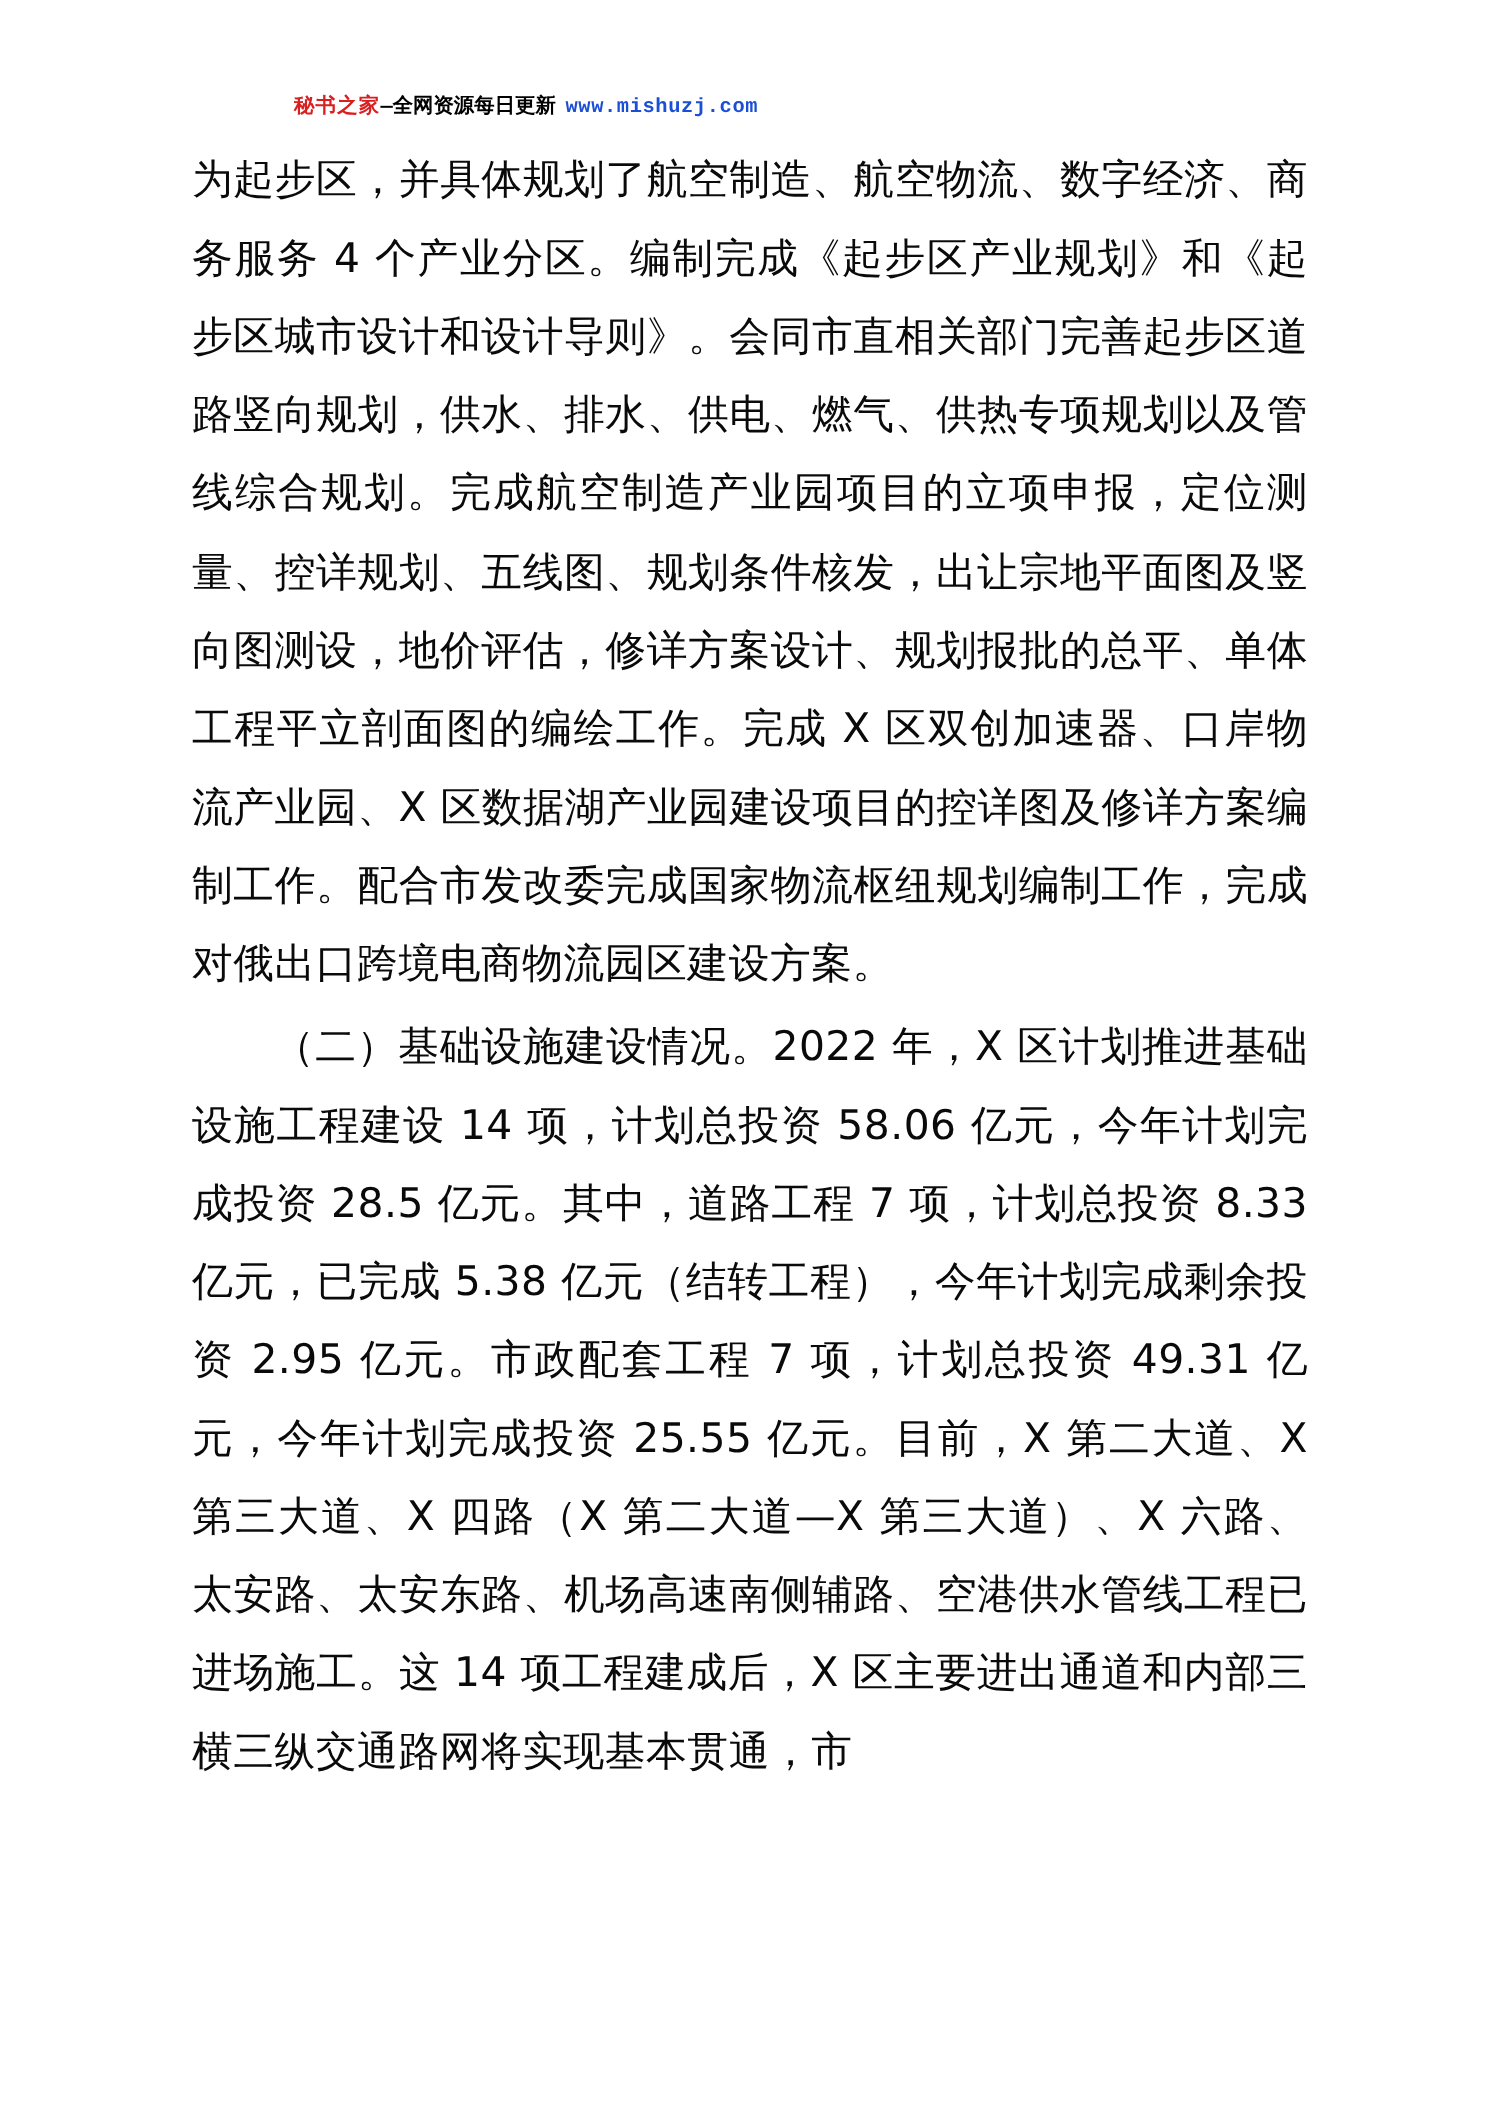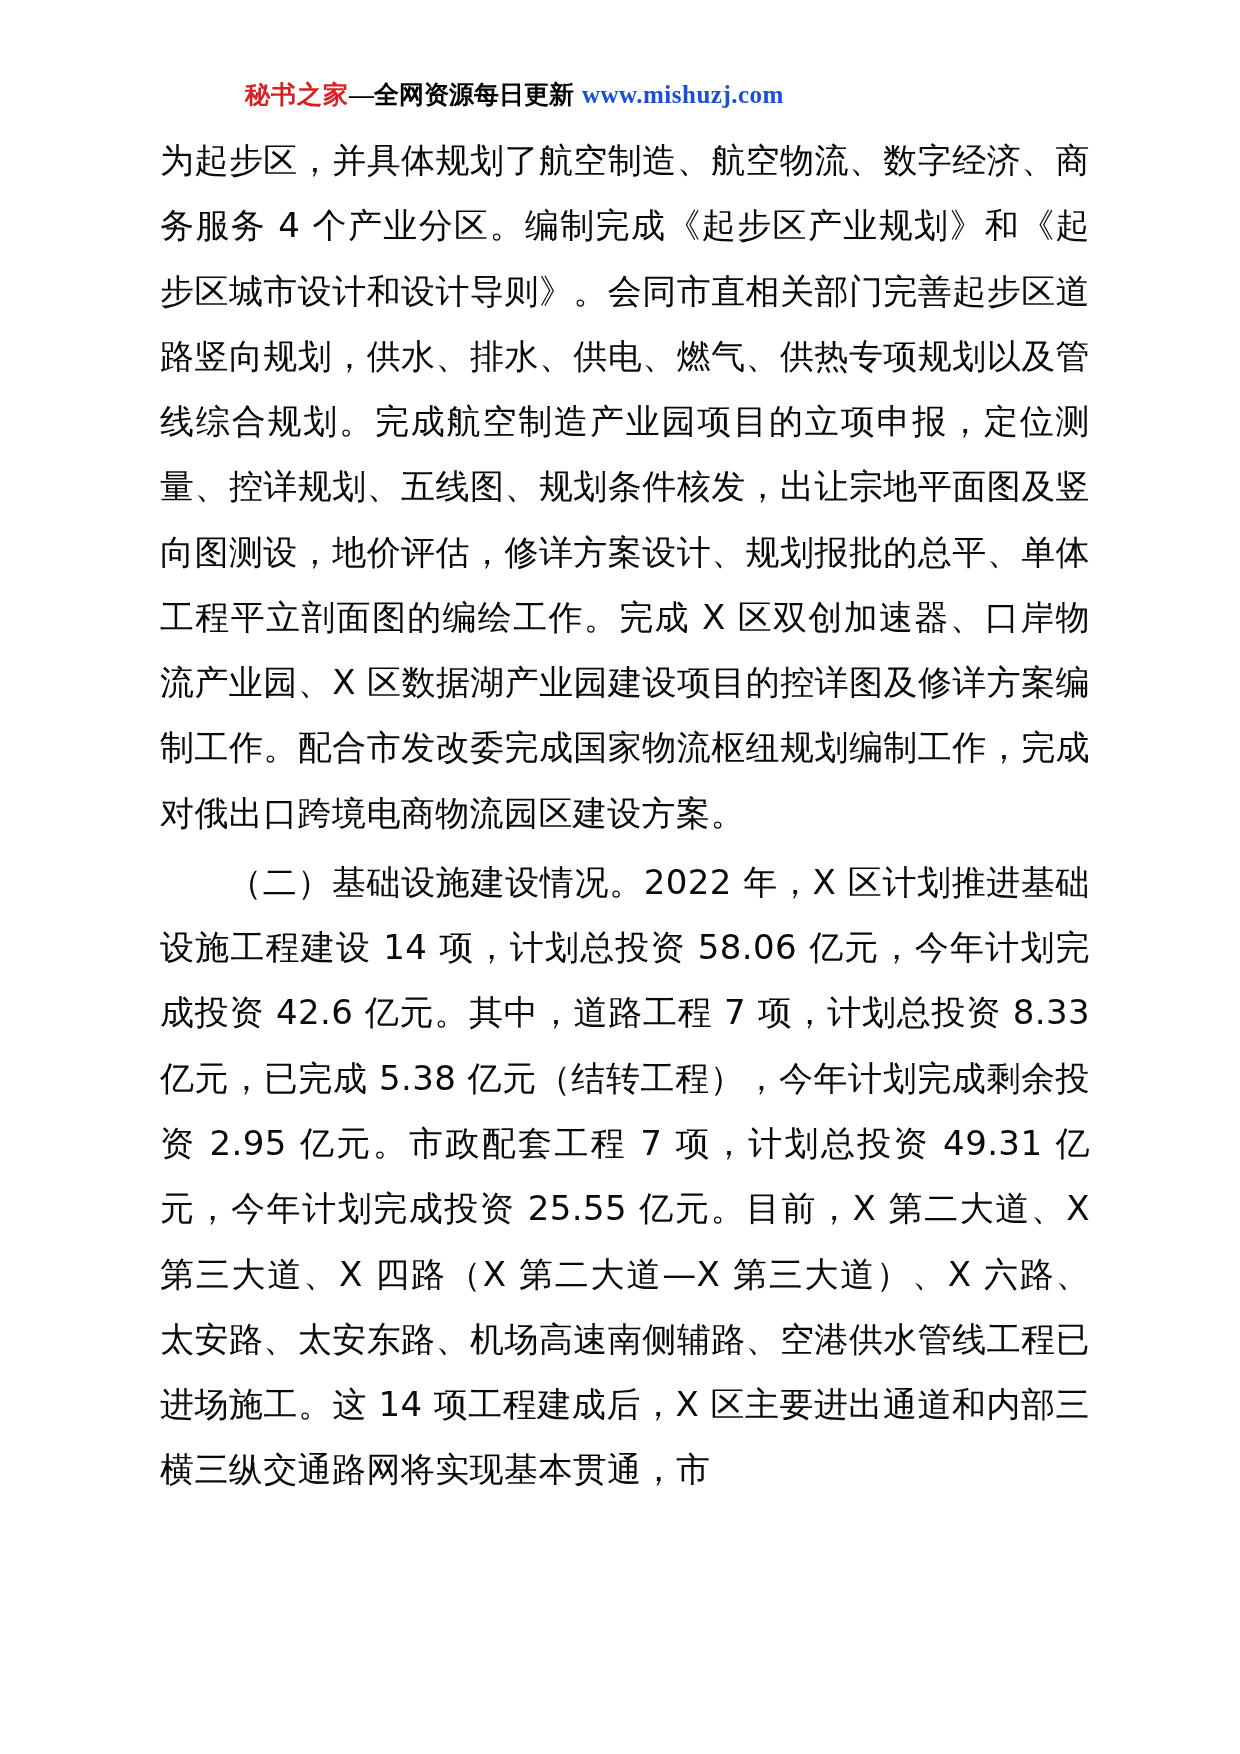--- a/index.html
+++ b/index.html
@@ -17,24 +17,24 @@
   }
   .page {
     width: 1240px;
     height: 1754px;
     box-sizing: border-box;
     padding: 80px 150px 0 160px;
     position: relative;
   }
   .watermark {
     margin: 0 0 18px 85px;
-    font-size: 25px;
+    font-size: 17px;
     line-height: 1.2;
     white-space: nowrap;
-    font-family: Liberation Serif, serif;
+    font-family: Liberation Mono, monospace;
   }
   .wm-brand {
     color: #d91f1f;
     font-weight: 700;
     letter-spacing: 1px;
   }
   .wm-dash {
     color: #000000;
     font-weight: 700;
   }
@@ -73,15 +73,15 @@
 <div class="page">
 
   <div class="watermark">
     <span class="wm-brand">秘书之家</span><span class="wm-dash">—</span><span class="wm-text">全网资源每日更新</span><span class="wm-url">www.mishuzj.com</span>
   </div>
 
   <p class="body-text para-cont">为起步区，并具体规划了航空制造、航空物流、数字经济、商务服务 4 个产业分区。编制完成《起步区产业规划》和《起步区城市设计和设计导则》。会同市直相关部门完善起步区道路竖向规划，供水、排水、供电、燃气、供热专项规划以及管线综合规划。完成航空制造产业园项目的立项申报，定位测量、控详规划、五线图、规划条件核发，出让宗地平面图及竖向图测设，地价评估，修详方案设计、规划报批的总平、单体工程平立剖面图的编绘工作。完成 X 区双创加速器、口岸物流产业园、X 区数据湖产业园建设项目的控详图及修详方案编制工作。配合市发改委完成国家物流枢纽规划编制工作，完成对俄出口跨境电商物流园区建设方案。</p>
 
   <div class="gap"></div>
 
-  <p class="body-text para-indent">（二）基础设施建设情况。2022 年，X 区计划推进基础设施工程建设 14 项，计划总投资 58.06 亿元，今年计划完成投资 42.6 亿元。其中，道路工程 7 项，计划总投资 8.33 亿元，已完成 5.38 亿元（结转工程），今年计划完成剩余投资 2.95 亿元。市政配套工程 7 项，计划总投资 49.31 亿元，今年计划完成投资 25.55 亿元。目前，X 第二大道、X 第三大道、X 四路（X 第二大道—X 第三大道）、X 六路、太安路、太安东路、机场高速南侧辅路、空港供水管线工程已进场施工。这 14 项工程建成后，X 区主要进出通道和内部三横三纵交通路网将实现基本贯通，市</p>
+  <p class="body-text para-indent">（二）基础设施建设情况。2022 年，X 区计划推进基础设施工程建设 14 项，计划总投资 58.06 亿元，今年计划完成投资 28.5 亿元。其中，道路工程 7 项，计划总投资 8.33 亿元，已完成 5.38 亿元（结转工程），今年计划完成剩余投资 2.95 亿元。市政配套工程 7 项，计划总投资 49.31 亿元，今年计划完成投资 25.55 亿元。目前，X 第二大道、X 第三大道、X 四路（X 第二大道—X 第三大道）、X 六路、太安路、太安东路、机场高速南侧辅路、空港供水管线工程已进场施工。这 14 项工程建成后，X 区主要进出通道和内部三横三纵交通路网将实现基本贯通，市</p>
 
 </div>
 
 </body></html>

